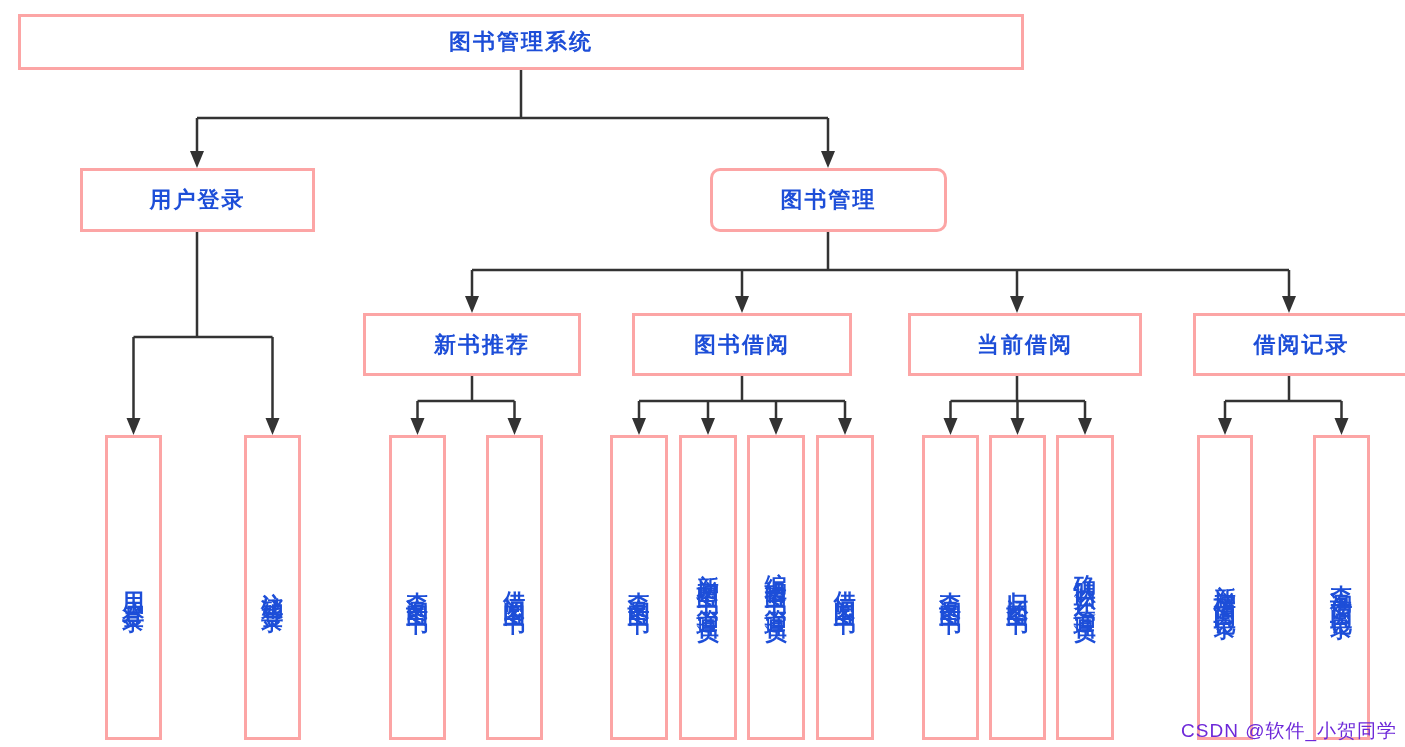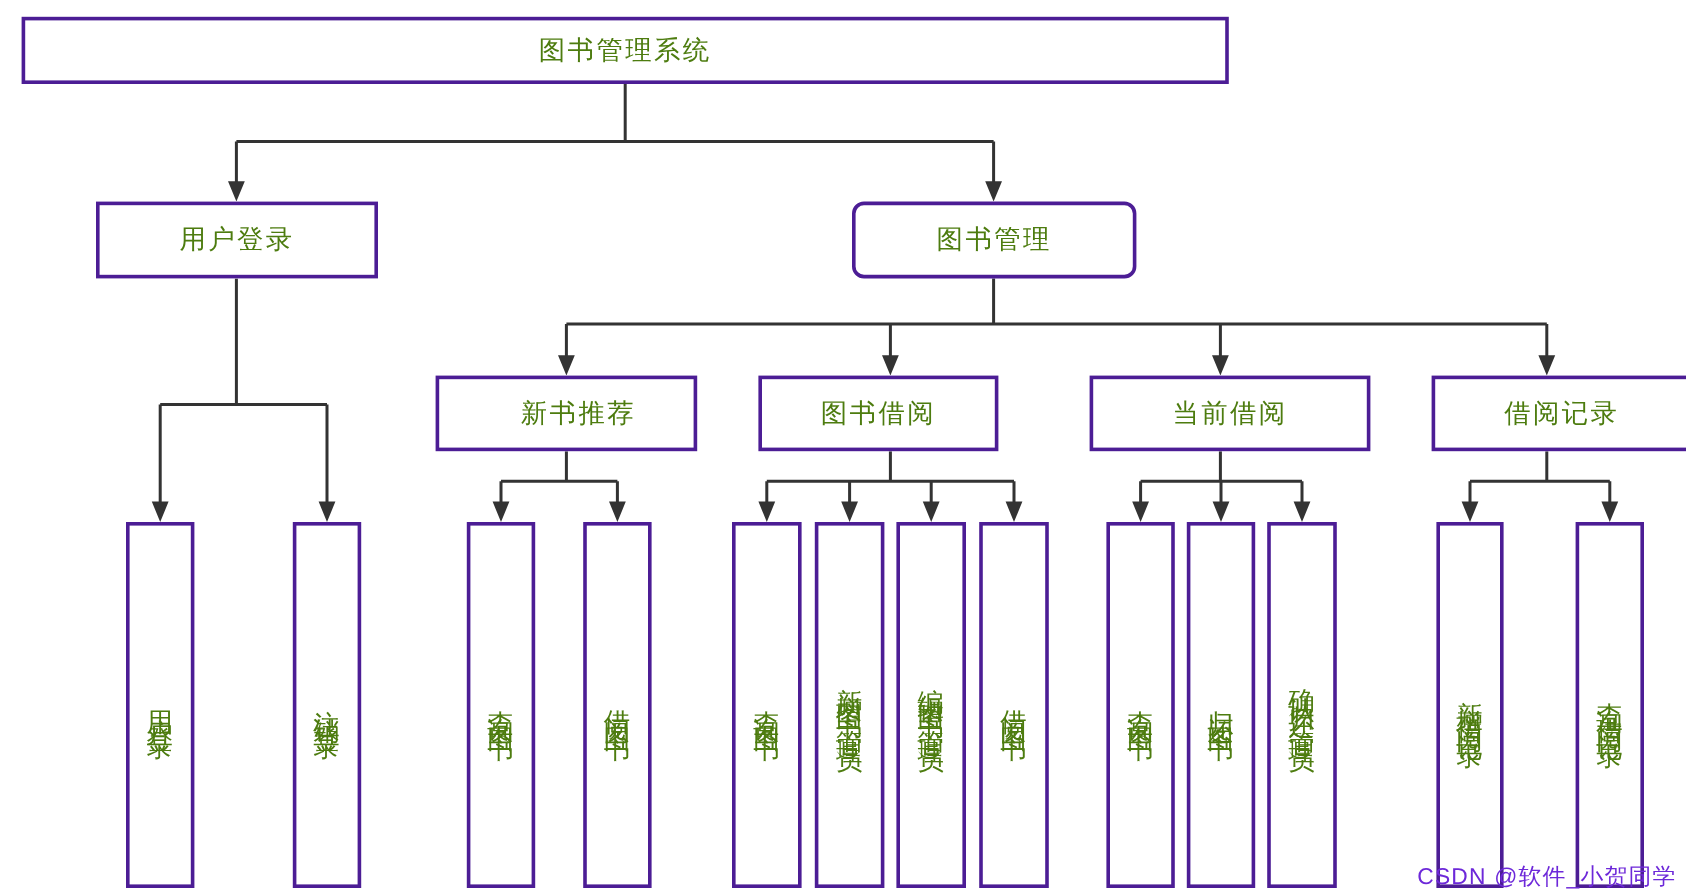--- a/index.html
+++ b/index.html
@@ -10,42 +10,43 @@
     font-family:"Liberation Sans", sans-serif;
     overflow:hidden;
   }
   #connectors{
     position:absolute;left:0;top:0;width:1405px;height:747px;z-index:0;
   }
   .box{
     position:absolute;
     box-sizing:border-box;
     background:#ffffff;
-    border:3px solid #4c1d95;
+    border:3px solid #fca5a5;
     display:flex;
     align-items:center;
     justify-content:center;
-    color:#4d7c0f;
+    color:#1d4ed8;
     font-size:22px;
     letter-spacing:2px;
     z-index:1;
     text-align:center;
+    font-weight:bold;
   }
   .vbox .vtext{
     writing-mode:vertical-rl;
     text-orientation:mixed;
     letter-spacing:7px;
     line-height:1.15;
   }
   
   .n-root   {left:18px;  top:14px;  width:1006px; height:56px;}
   .n-login  {left:80px;  top:168px; width:235px;  height:64px;}
   .n-mgmt   {left:710px; top:168px; width:237px;  height:64px;border-radius:10px;}
   .n-newrec {left:363px; top:313px; width:218px;  height:63px;padding-left:20px;}
-  .n-borrow {left:632px; top:313px; width:200px;  height:63px;}
+  .n-borrow {left:632px; top:313px; width:220px;  height:63px;}
   .n-current{left:908px; top:313px; width:234px;  height:63px;}
   .n-record {left:1181px;top:313px; width:217px;  height:63px;margin-left:12px;}
   
   .lf{top:435px;height:305px;}
   .lf-a1{left:105px; width:57px;}
   .lf-a2{left:244px; width:57px;}
   .lf-b1{left:389px; width:57px;}
   .lf-b2{left:486px; width:57px;}
   .lf-c1{left:610px; width:58px;}
   .lf-c2{left:679px; width:58px;}

